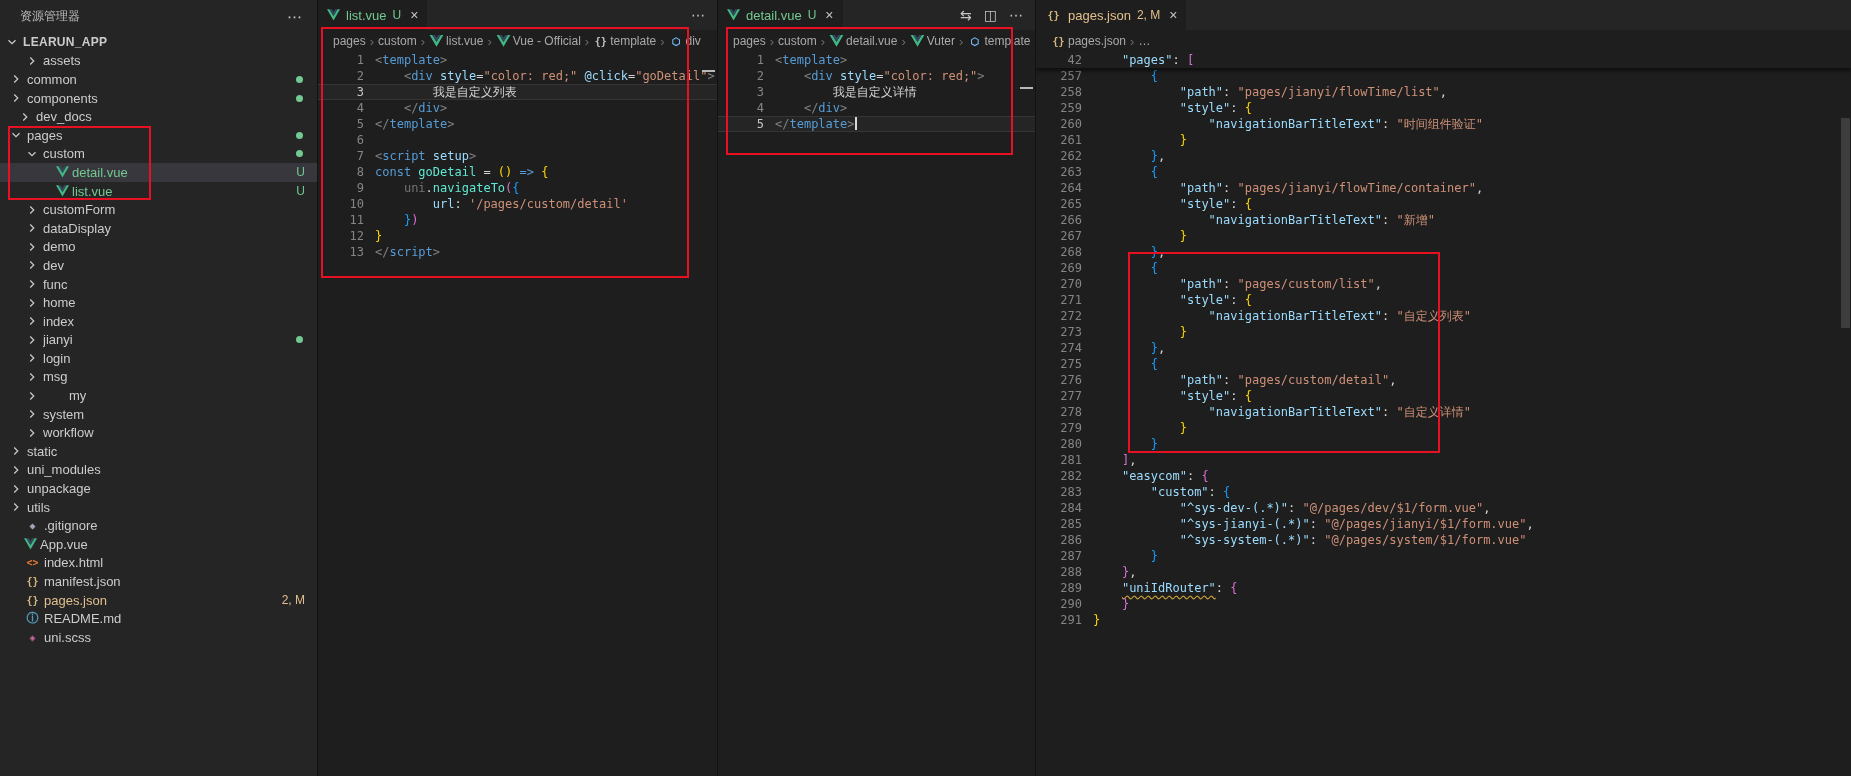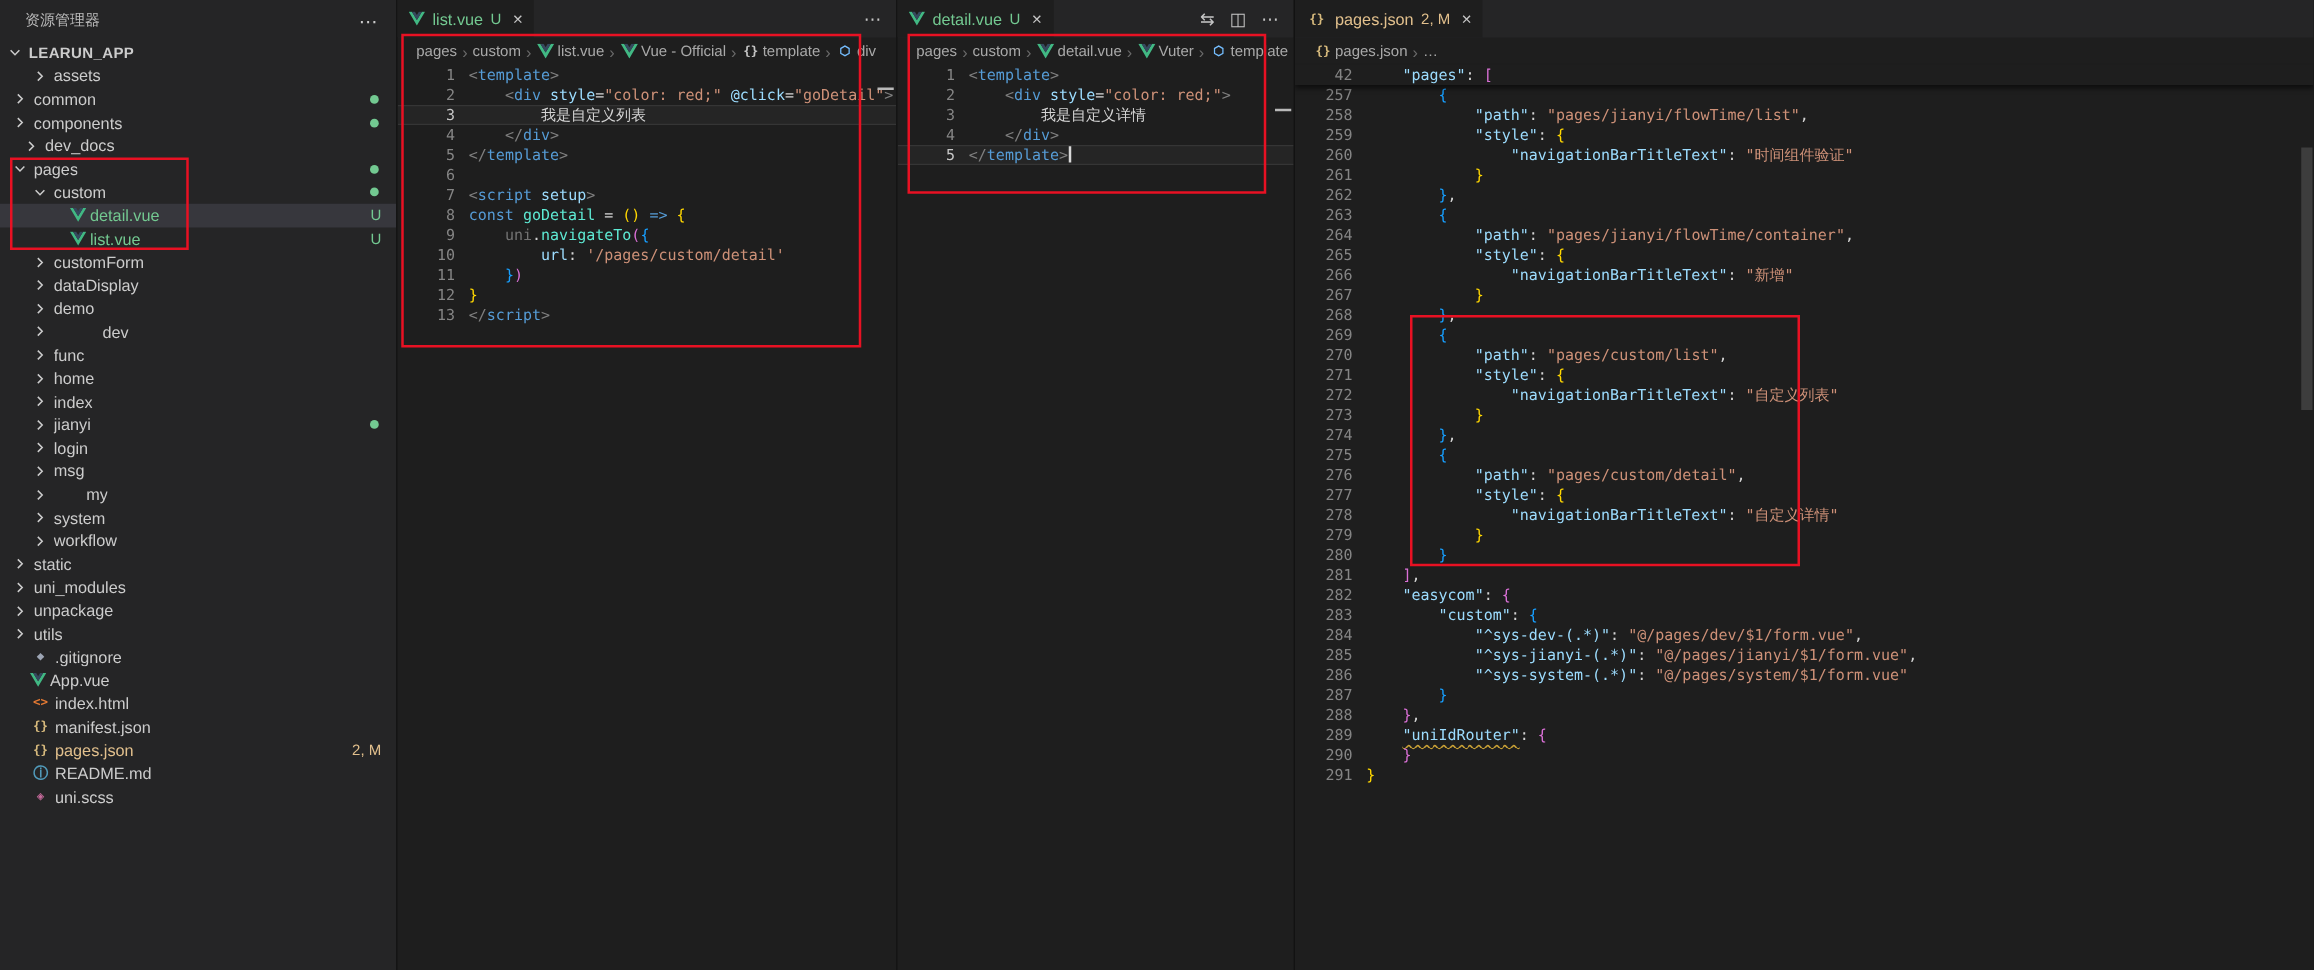--- a/index.html
+++ b/index.html
@@ -171,21 +171,21 @@
           <span class="tree-label">dataDisplay</span>
         </div>
         <div class="tree-row" style="padding-left: 24px;">
           <span class="chev">
             <svg viewBox="0 0 16 16">
               <path d="M6 4l4 4-4 4" fill="none" stroke="currentColor" stroke-width="1.4"></path>
             </svg>
           </span>
           <span class="tree-label">demo</span>
         </div>
-        <div class="tree-row" style="padding-left: 24px; gap: 39px;">
+        <div class="tree-row" style="padding-left: 24px;">
           <span class="chev">
             <svg viewBox="0 0 16 16">
               <path d="M6 4l4 4-4 4" fill="none" stroke="currentColor" stroke-width="1.4"></path>
             </svg>
           </span>
           <span class="tree-label">dev</span>
         </div>
         <div class="tree-row" style="padding-left: 24px;">
           <span class="chev">
             <svg viewBox="0 0 16 16">

